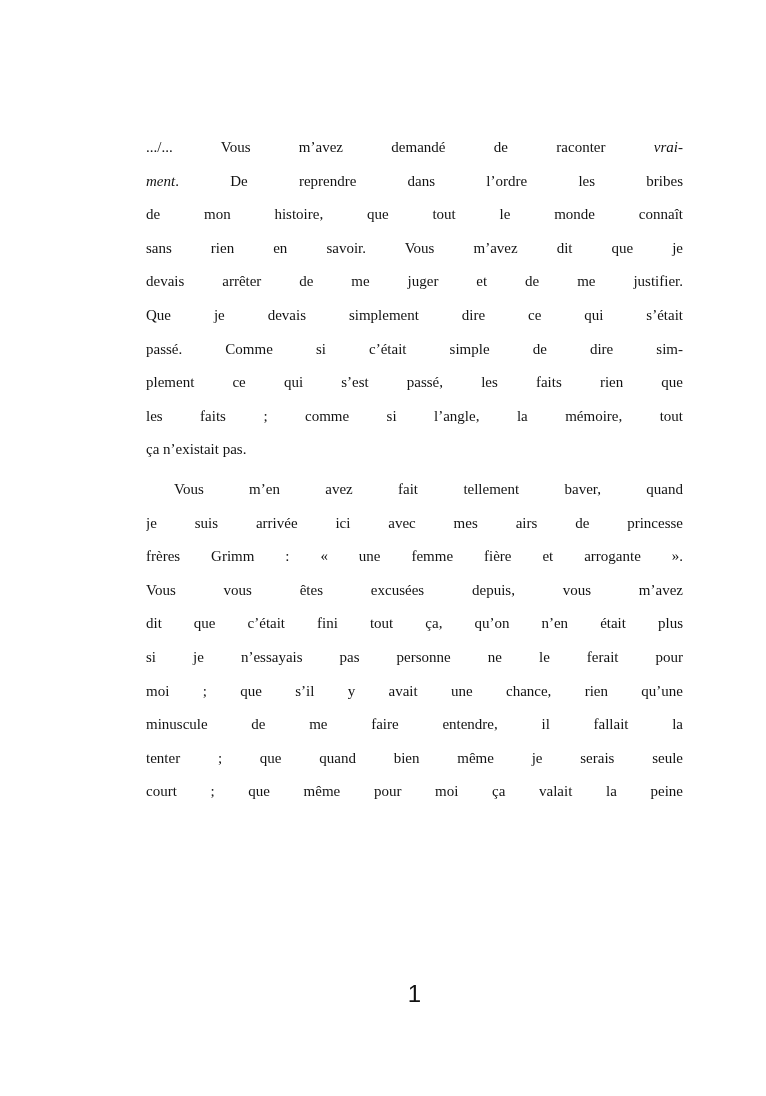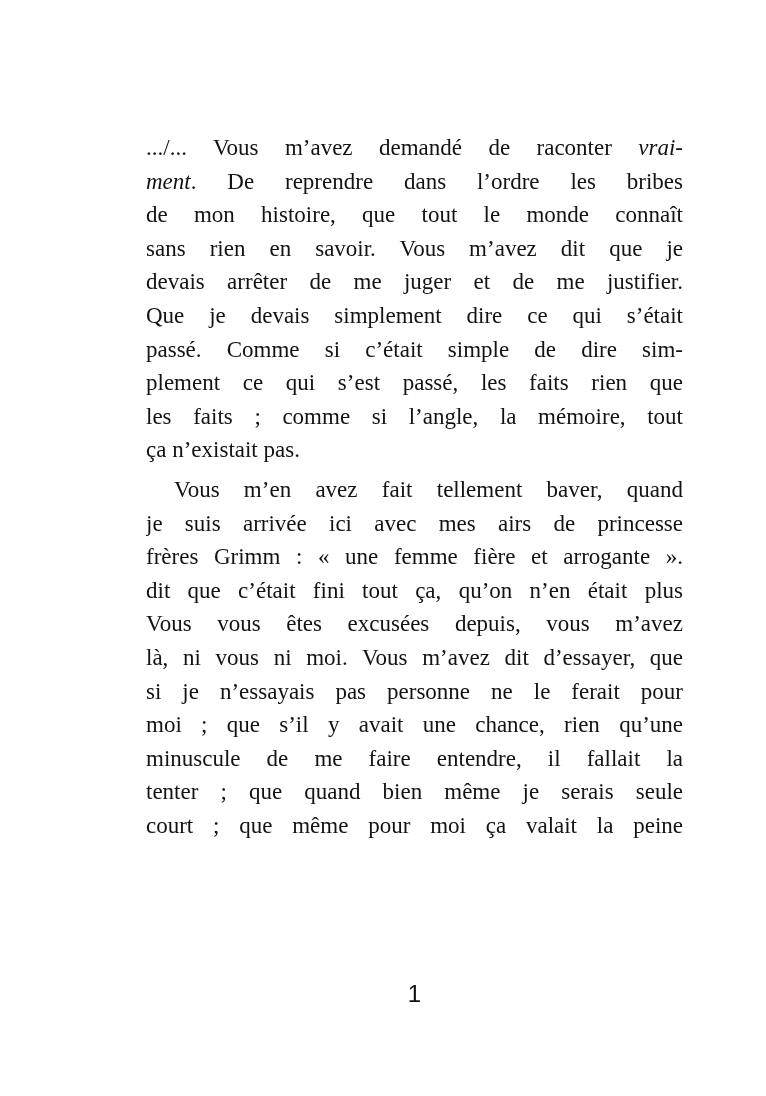--- a/index.html
+++ b/index.html
@@ -14,21 +14,21 @@
     background: #ffffff;
     overflow: hidden;
     font-family: "Liberation Serif", serif;
     color: #131313;
   }
   .text-block {
     position: absolute;
     left: 146px;
     top: 131px;
     width: 537px;
-    font-size: 23px;
+    font-size: 15px;
     line-height: 33.6px;
     font-kerning: normal;
   }
   .paragraph { margin: 0; }
   .paragraph + .paragraph { margin-top: 6px; }
   .paragraph.indent-first .line:first-child { text-indent: 28px; }
   .line {
     text-align: justify;
     text-align-last: justify;
     overflow: hidden;
@@ -64,23 +64,22 @@
         <div class="line"><span>Que je devais simplement dire ce qui s’était</span></div>
         <div class="line"><span>passé. Comme si c’était simple de dire sim-</span></div>
         <div class="line"><span>plement ce qui s’est passé, les faits rien que</span></div>
         <div class="line"><span>les faits&nbsp;; comme si l’angle, la mémoire, tout</span></div>
         <div class="line unjust"><span>ça n’existait pas.</span></div>
       </div>
       <div class="paragraph indent-first">
         <div class="line"><span>Vous m’en avez fait tellement baver, quand</span></div>
         <div class="line"><span>je suis arrivée ici avec mes airs de princesse</span></div>
         <div class="line"><span>frères Grimm&nbsp;: «&nbsp;une femme fière et arrogante&nbsp;».</span></div>
+        <div class="line"><span>Vous vous êtes excusées depuis, vous m’avez</span></div>
         <div class="line"><span>dit que c’était fini tout ça, qu’on n’en était plus</span></div>
-        <div class="line"><span>Vous vous êtes excusées depuis, vous m’avez</span></div>
-        <div class="line"><span>là, ni vous ni moi. Vous m’avez dit d’essayer, que</span></div>
         <div class="line"><span>si je n’essayais pas personne ne le ferait pour</span></div>
         <div class="line"><span>moi&nbsp;; que s’il y avait une chance, rien qu’une</span></div>
         <div class="line"><span>minuscule de me faire entendre, il fallait la</span></div>
         <div class="line"><span>tenter&nbsp;; que quand bien même je serais seule</span></div>
         <div class="line"><span>court&nbsp;; que même pour moi ça valait la peine</span></div>
       </div>
     </div>
   <div class="page-number">1</div>
 </div>
 

